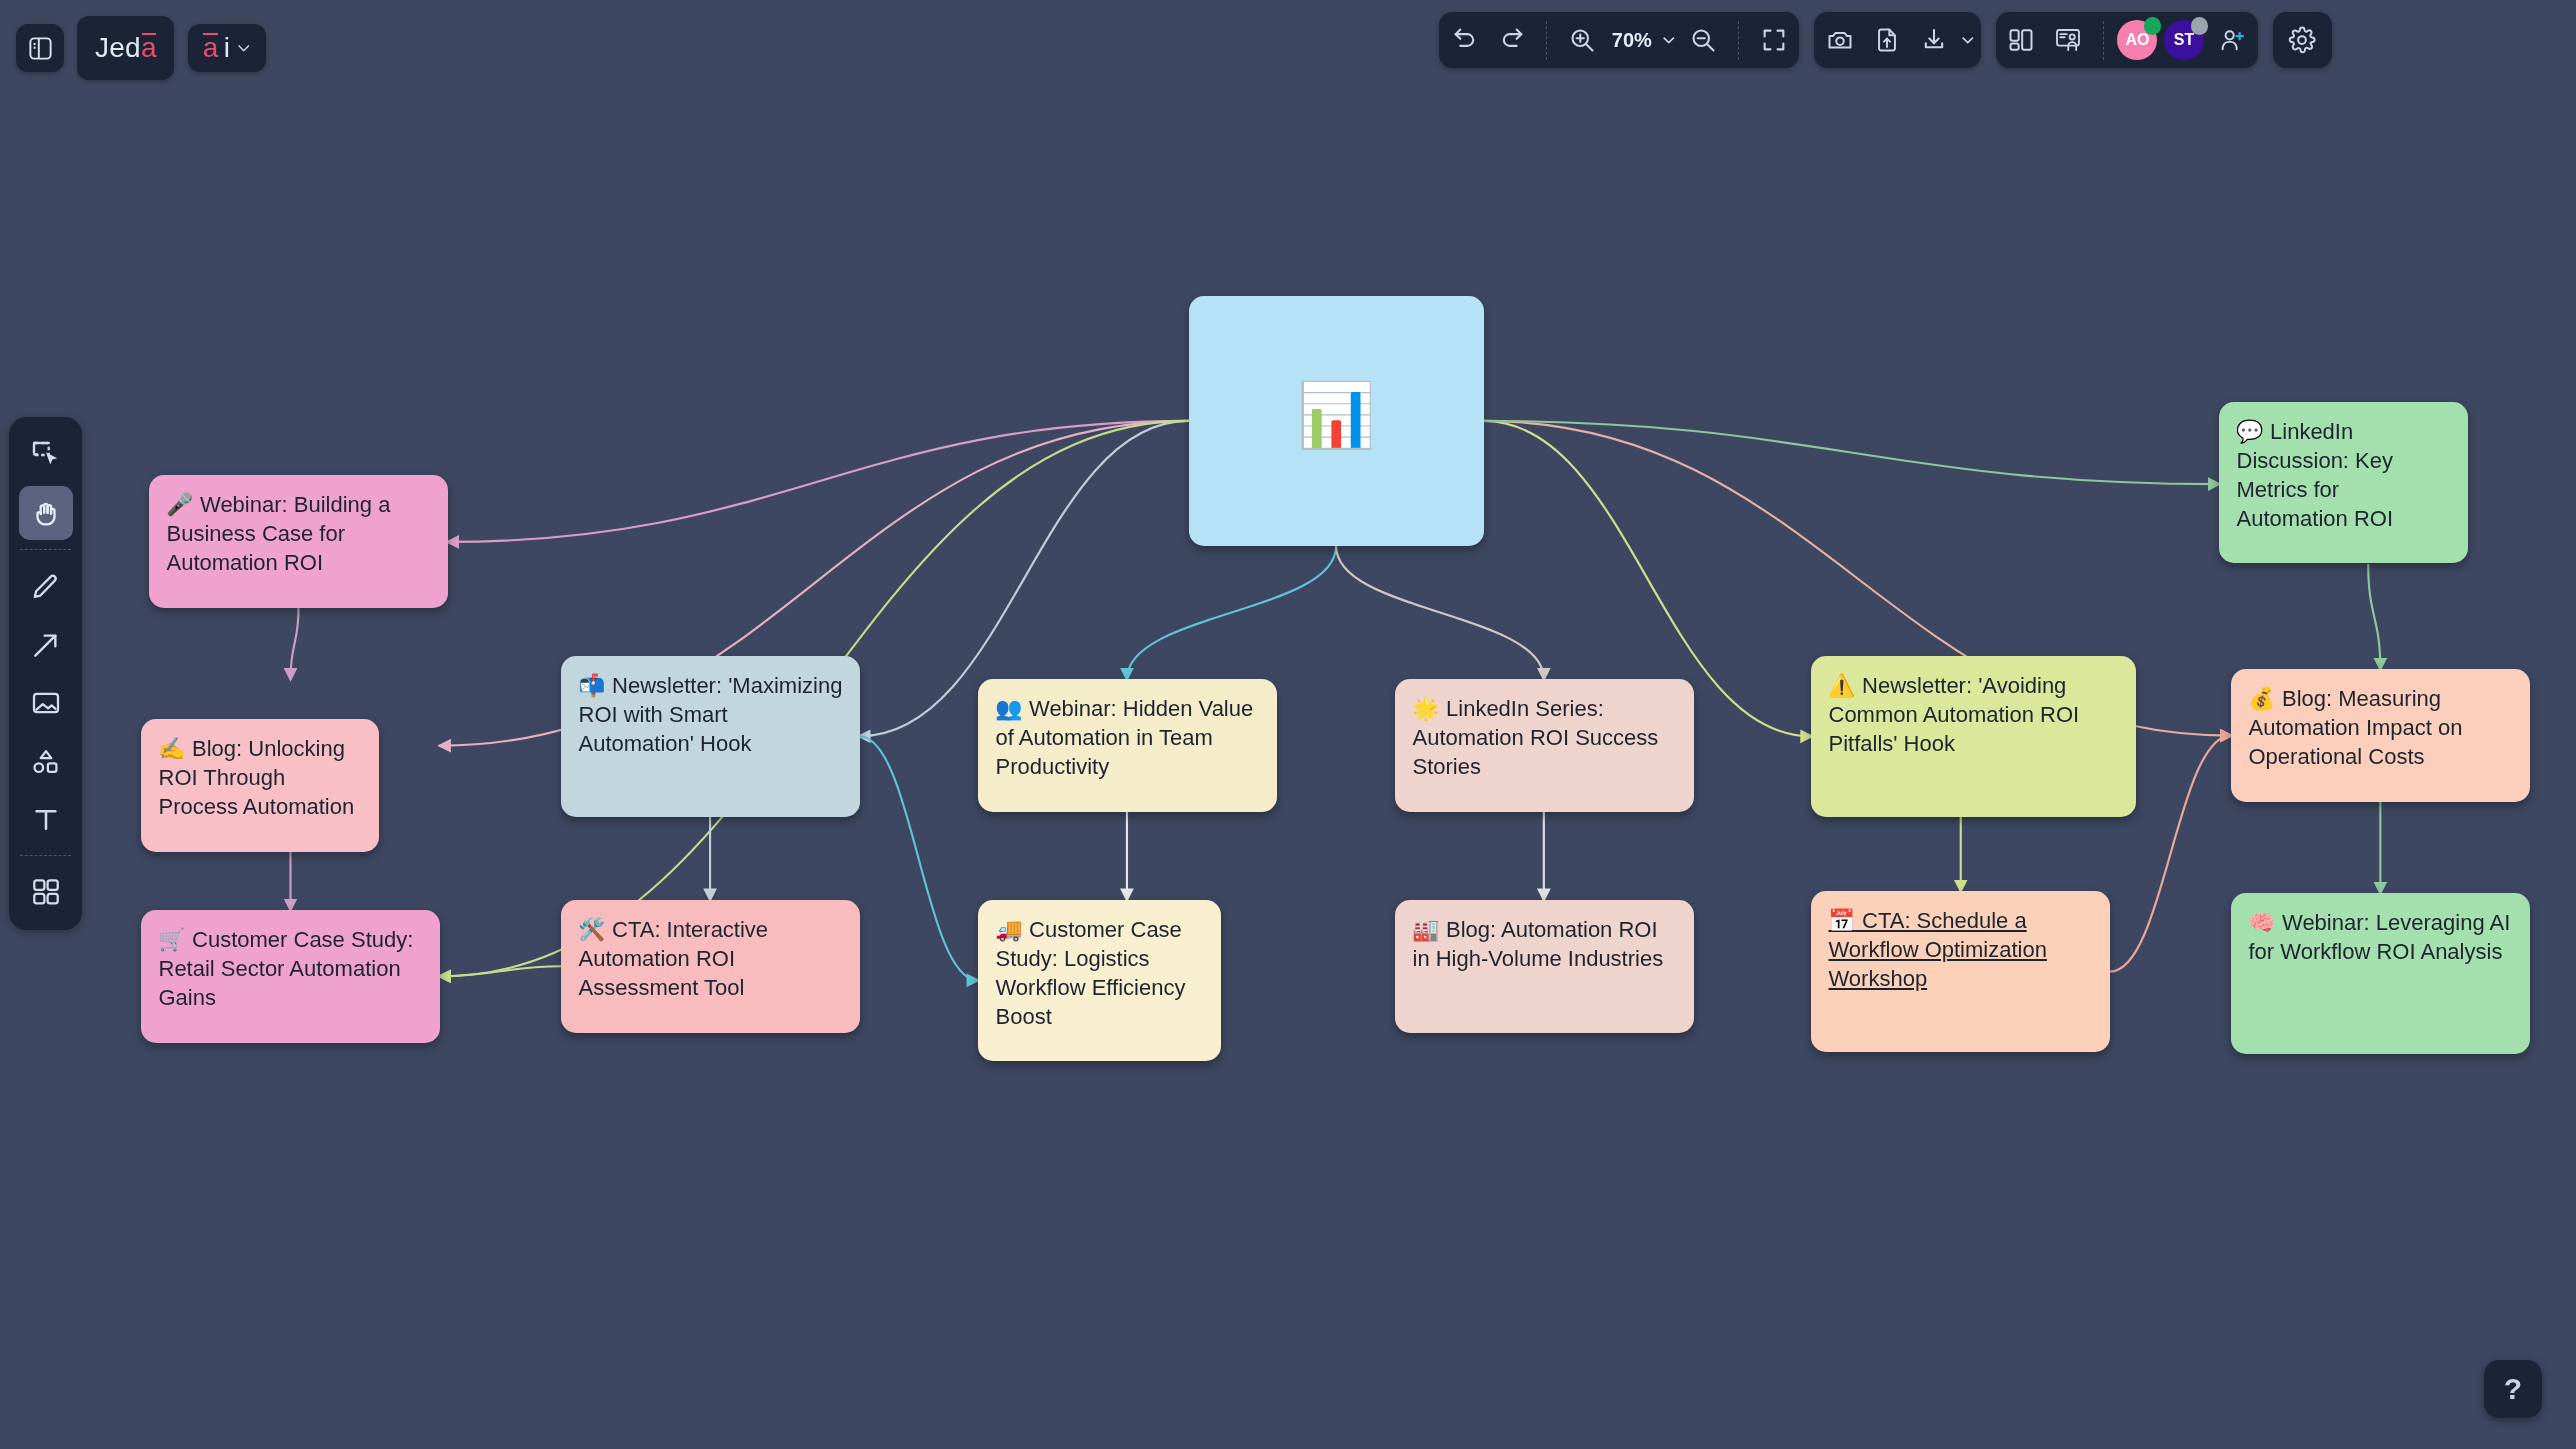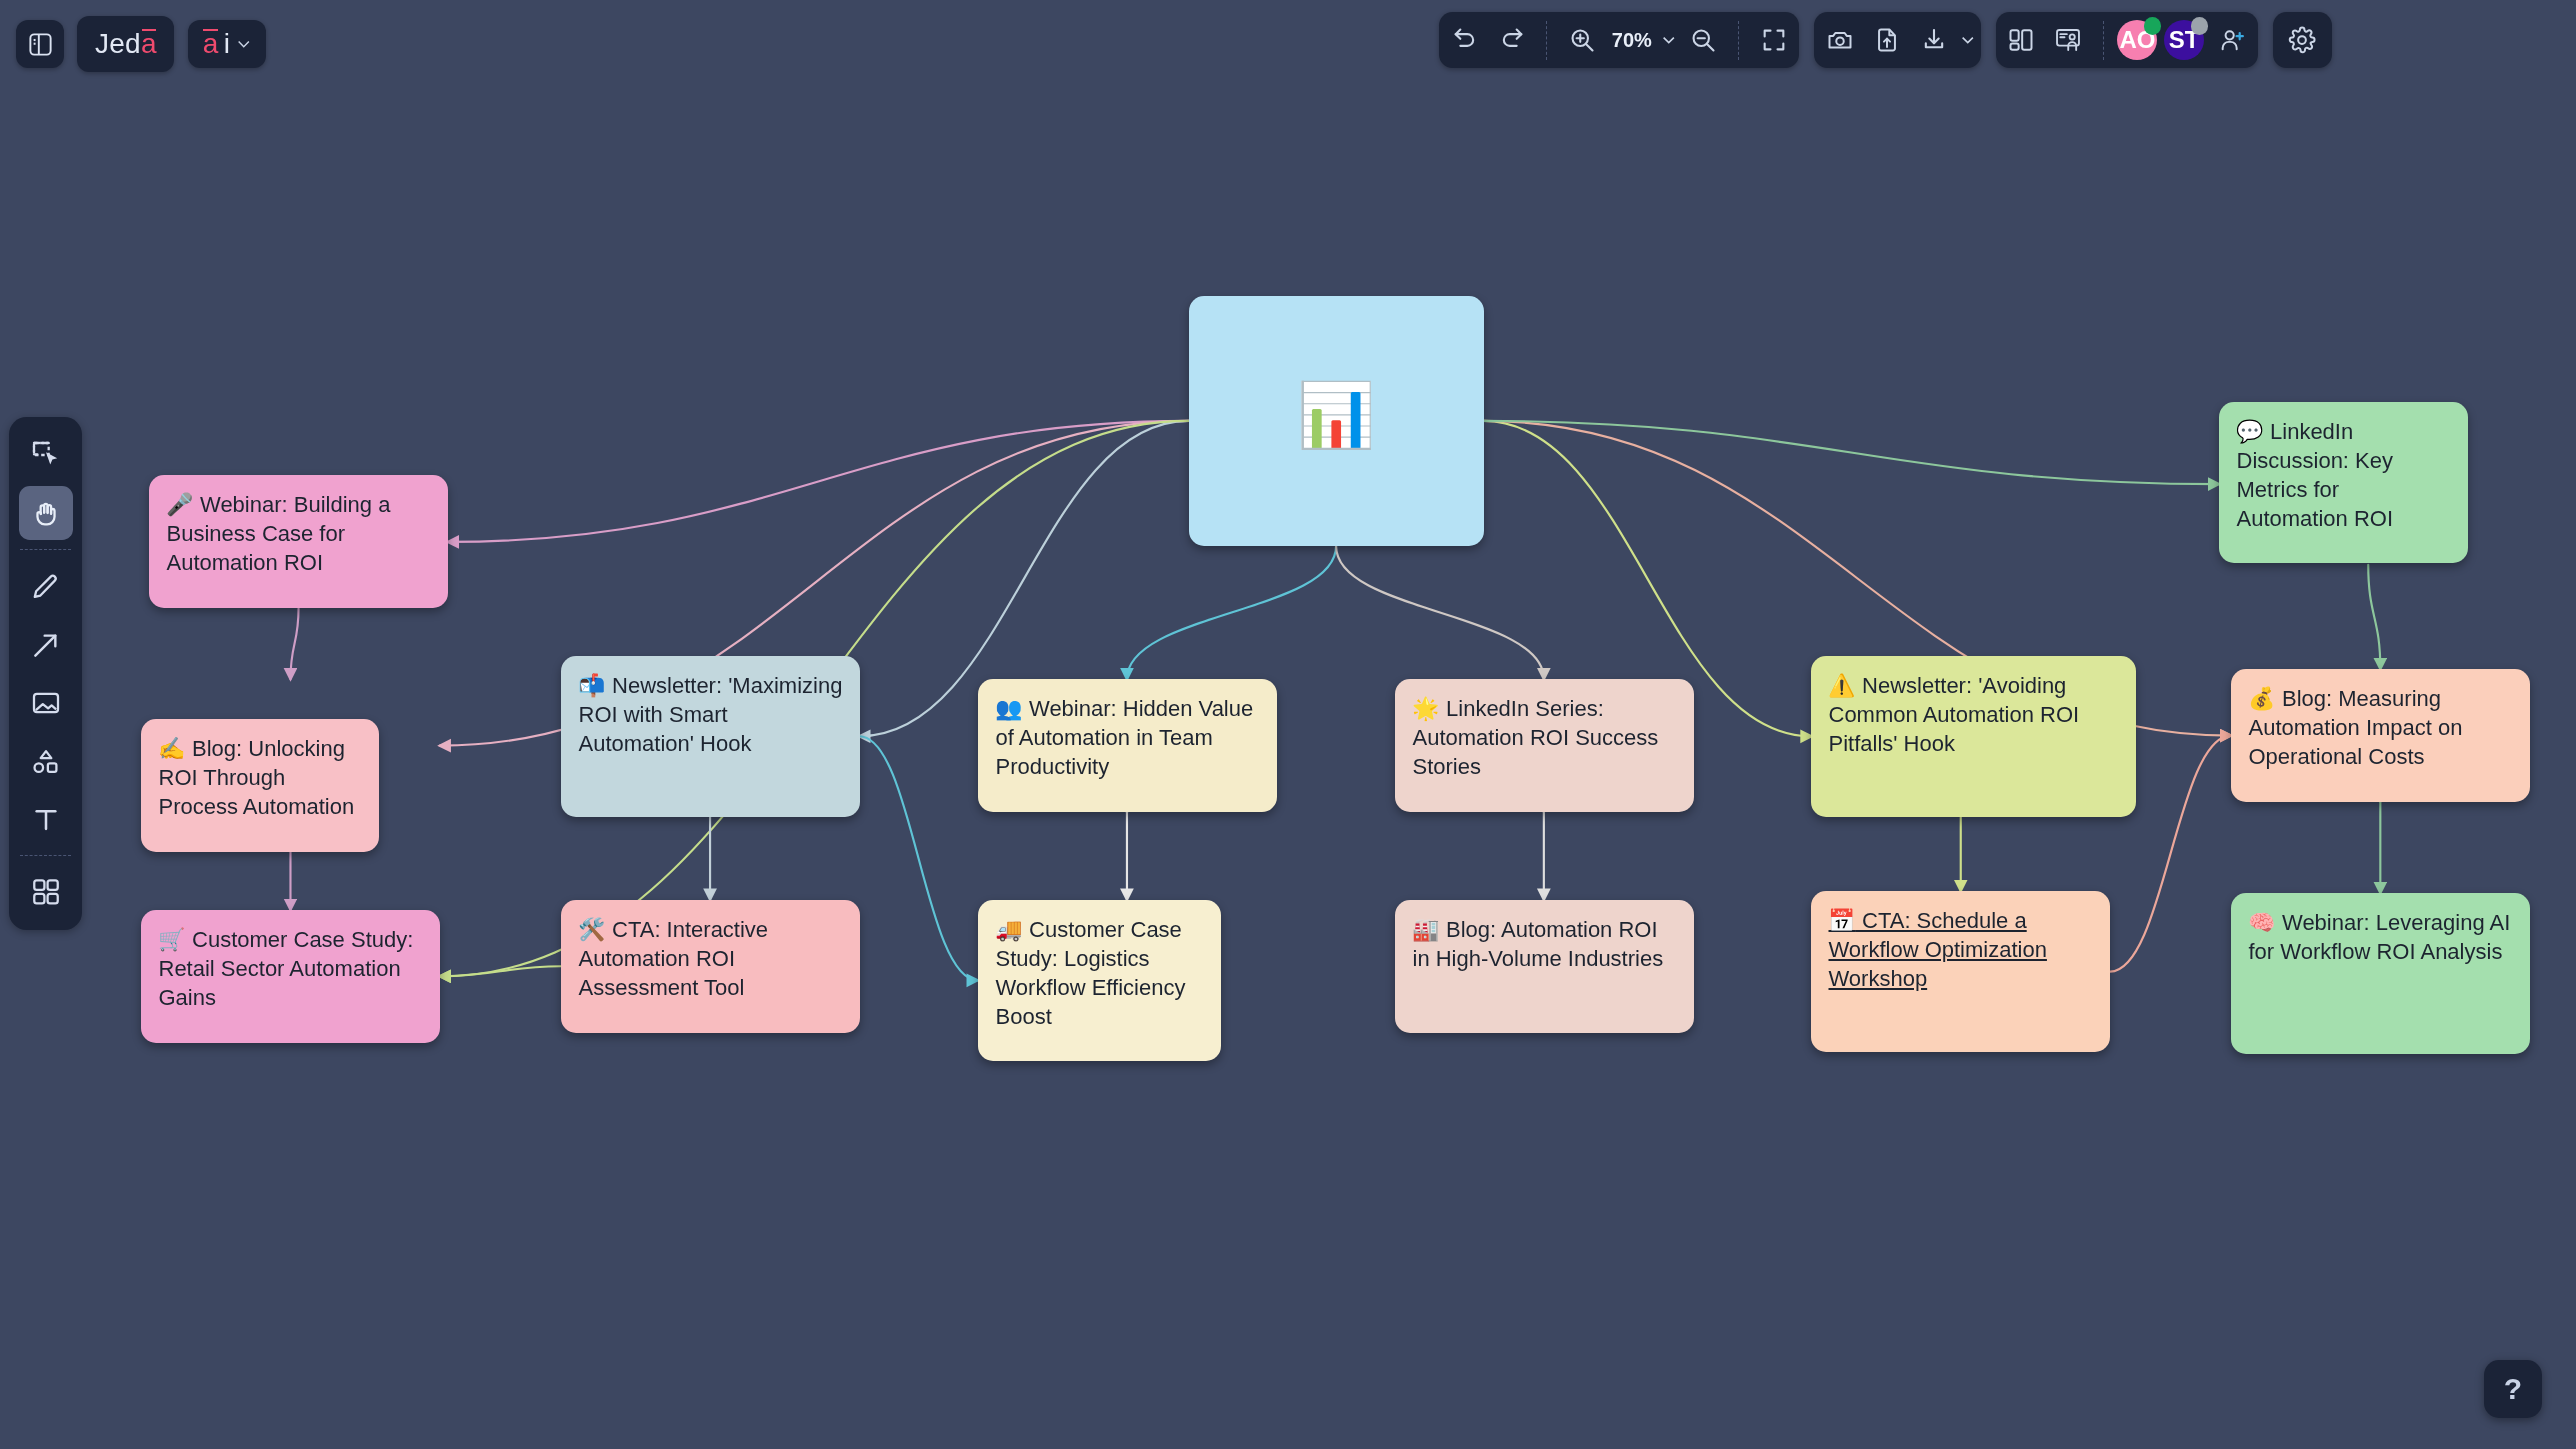--- a/index.html
+++ b/index.html
@@ -27,21 +27,21 @@
   }
   .pill-btn {
     background: #1b2337;
     border-radius: 12px;
     display: flex; align-items: center; justify-content: center;
     box-shadow: 0 1.3px 4px rgba(0,0,0,.25);
     cursor: pointer;
   }
   .sidebar-toggle { width: 48px; height: 48px; }
   .logo-btn {
-    height: 56px; padding: 0 17.5px;
+    height: 64px; padding: 0 17.5px;
     font-size: 28px; letter-spacing: 0.3px;
     color: #e2e8f4; font-weight: 400;
   }
   .logo-accent { color: #ef4b6e; }
   .ai-btn {
     height: 48px; padding: 0 13.4px 0 15px;
     font-size: 28px; color: #e2e8f4;
     display: flex; align-items: center; gap: 5.4px;
   }
   .macron { position: relative; display: inline-block; }
@@ -70,21 +70,21 @@
   .zoom-label {
     color: #e8eef8; font-size: 20px; font-weight: 700;
     padding: 0 4px; cursor: pointer; white-space: nowrap;
   }
   .chev { width: 17.5px; height: 17.5px; color: #cbd5e6; cursor: pointer; }
 
   
   .avatar {
     position: relative; width: 40px; height: 40px; border-radius: 50%;
     display: flex; align-items: center; justify-content: center;
-    color: #fff; font-size: 24px; font-weight: 700; cursor: pointer;
+    color: #fff; font-size: 16px; font-weight: 700; cursor: pointer;
     margin-right: 2.7px;
   }
   .avatar .dot {
     position: absolute; top: -2.7px; right: -4px;
     width: 17.5px; height: 17.5px; border-radius: 50%;
   }
 
   
   .rail {
     position: absolute; left: 9.4px; top: 417px;

